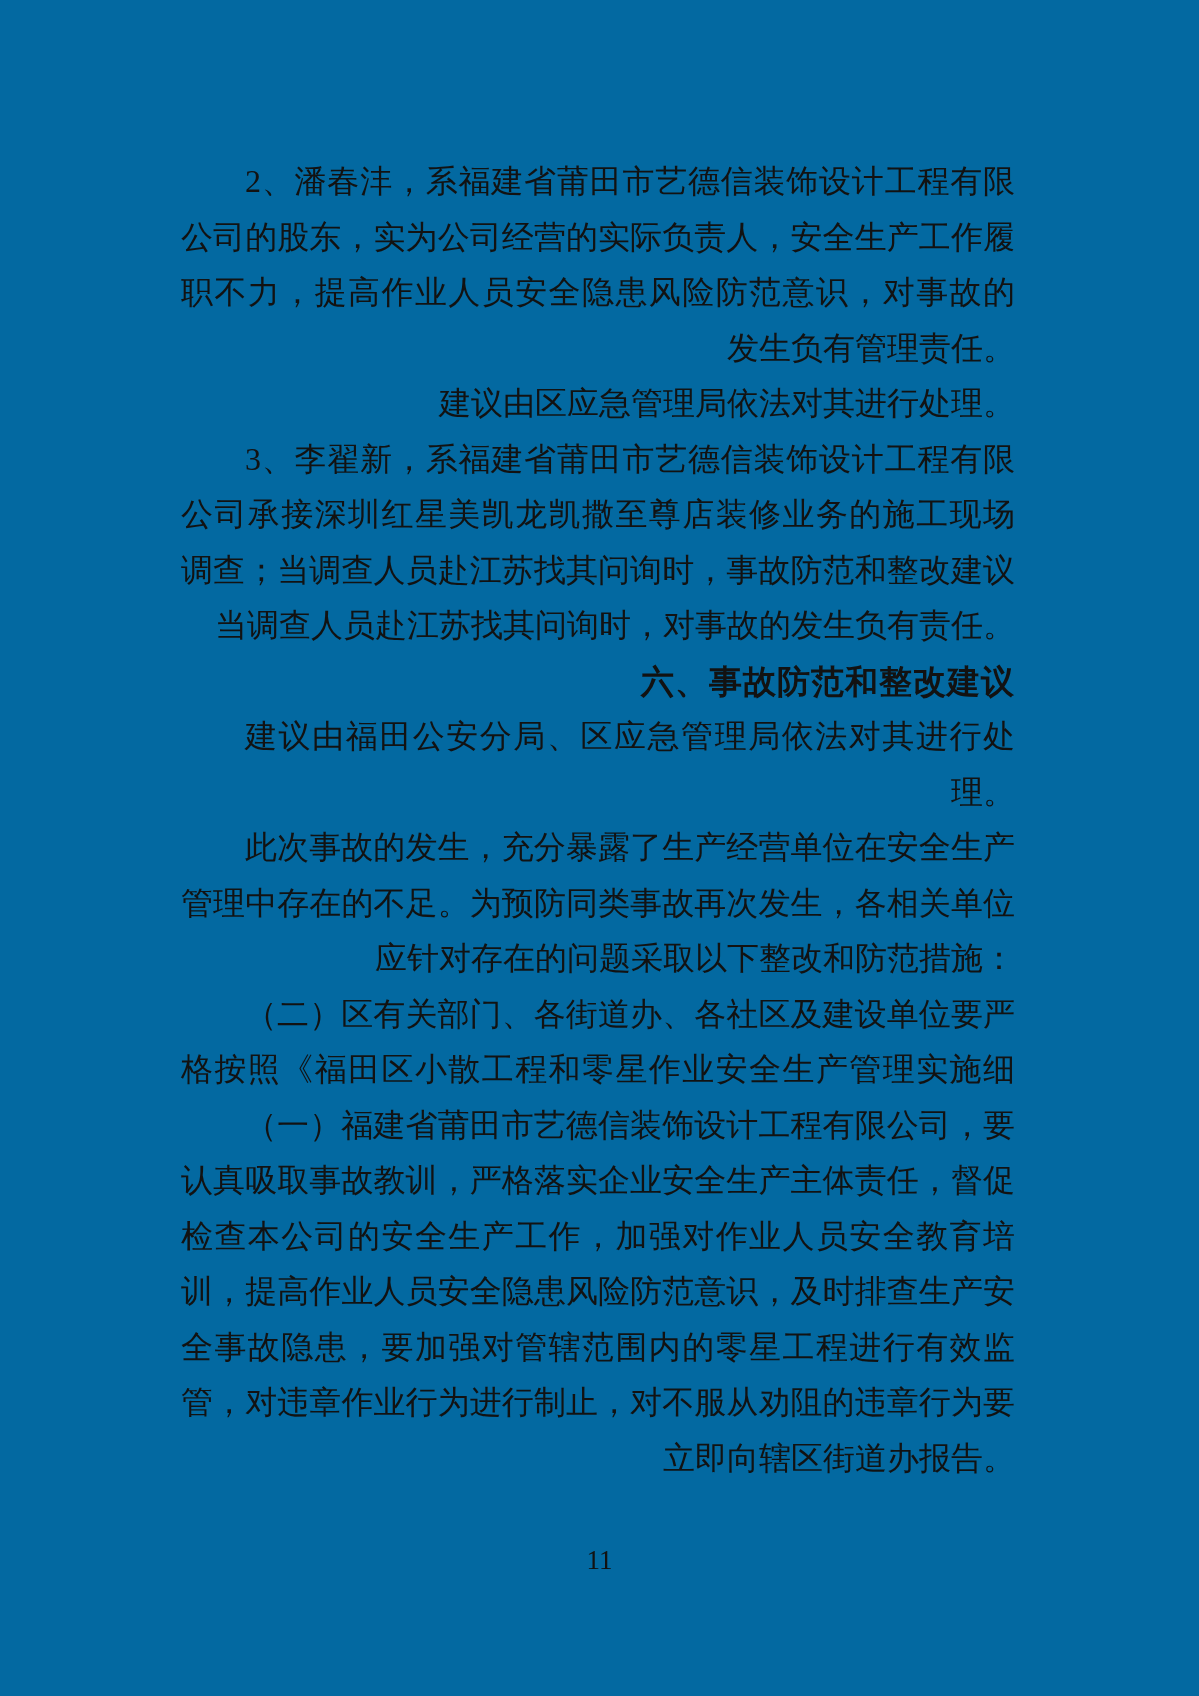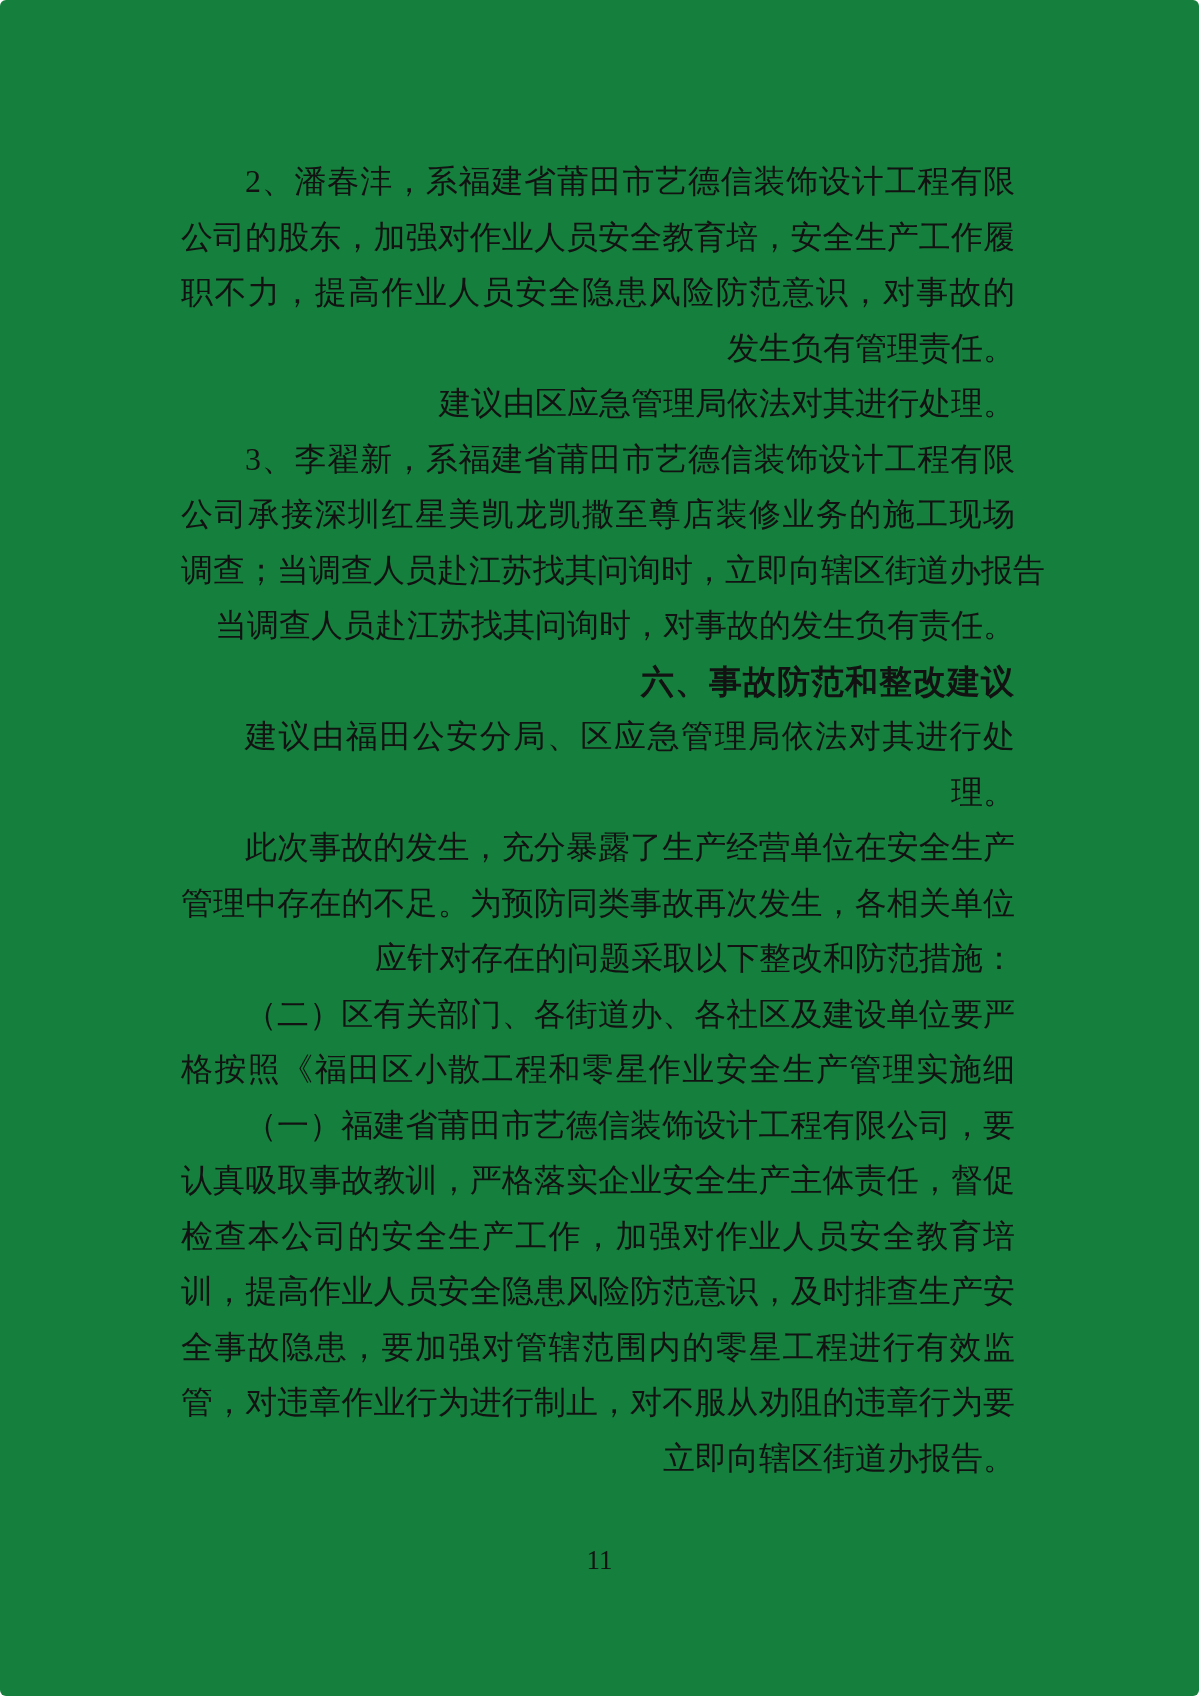--- a/index.html
+++ b/index.html
@@ -11,22 +11,21 @@
     height: 1696px;
     background: #ffffff;
     position: relative;
     overflow: hidden;
     font-family: "Liberation Serif", "DejaVu Serif", serif;
     color: #121212;
   }
   .doc-page {
     position: absolute;
     inset: 0;
-    background: #15803d;
-    border-radius: 6px;
+    background: #0369a1;
   }
   .doc-body {
     position: absolute;
     left: 181px;
     top: 154px;
     width: 834px;
   }
   .paragraph {
     margin: 0;
     padding: 0;
@@ -64,31 +63,31 @@
     color: #121212;
   }
 </style>
 </head>
 <body>
 
 <div class="doc-page">
   <div class="doc-body" id="doc-body">
       <div class="paragraph body">
         <div class="line indent fill">2、潘春沣，系福建省莆田市艺德信装饰设计工程有限</div>
-        <div class="line fill">公司的股东，加强对作业人员安全教育培，安全生产工作履</div>
+        <div class="line fill">公司的股东，实为公司经营的实际负责人，安全生产工作履</div>
         <div class="line fill">职不力，提高作业人员安全隐患风险防范意识，对事故的</div>
         <div class="line">发生负有管理责任。</div>
       </div>
       <div class="paragraph body">
         <div class="line indent">建议由区应急管理局依法对其进行处理。</div>
       </div>
       <div class="paragraph body">
         <div class="line indent fill">3、李翟新，系福建省莆田市艺德信装饰设计工程有限</div>
         <div class="line fill">公司承接深圳红星美凯龙凯撒至尊店装修业务的施工现场</div>
-        <div class="line fill">调查；当调查人员赴江苏找其问询时，立即向辖区街道办报告</div>
+        <div class="line fill">调查；当调查人员赴江苏找其问询时，事故防范和整改建议</div>
         <div class="line">当调查人员赴江苏找其问询时，对事故的发生负有责任。</div>
       </div>
       <div class="paragraph heading">
         <div class="line indent">六、事故防范和整改建议</div>
       </div>
       <div class="paragraph body">
         <div class="line indent fill">建议由福田公安分局、区应急管理局依法对其进行处</div>
         <div class="line">理。</div>
       </div>
       <div class="paragraph body">

